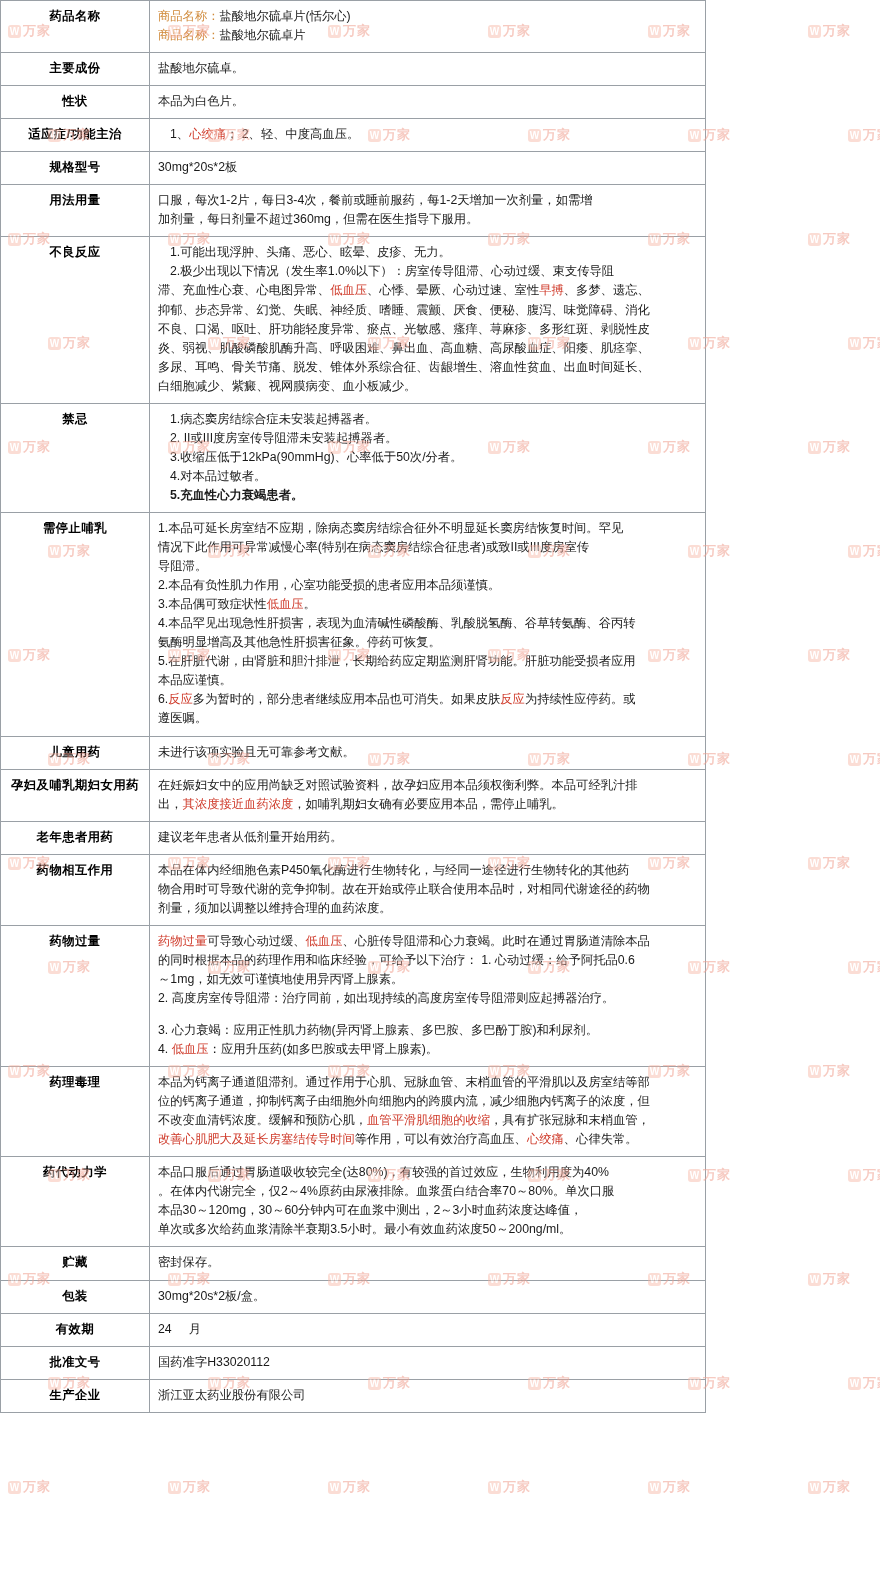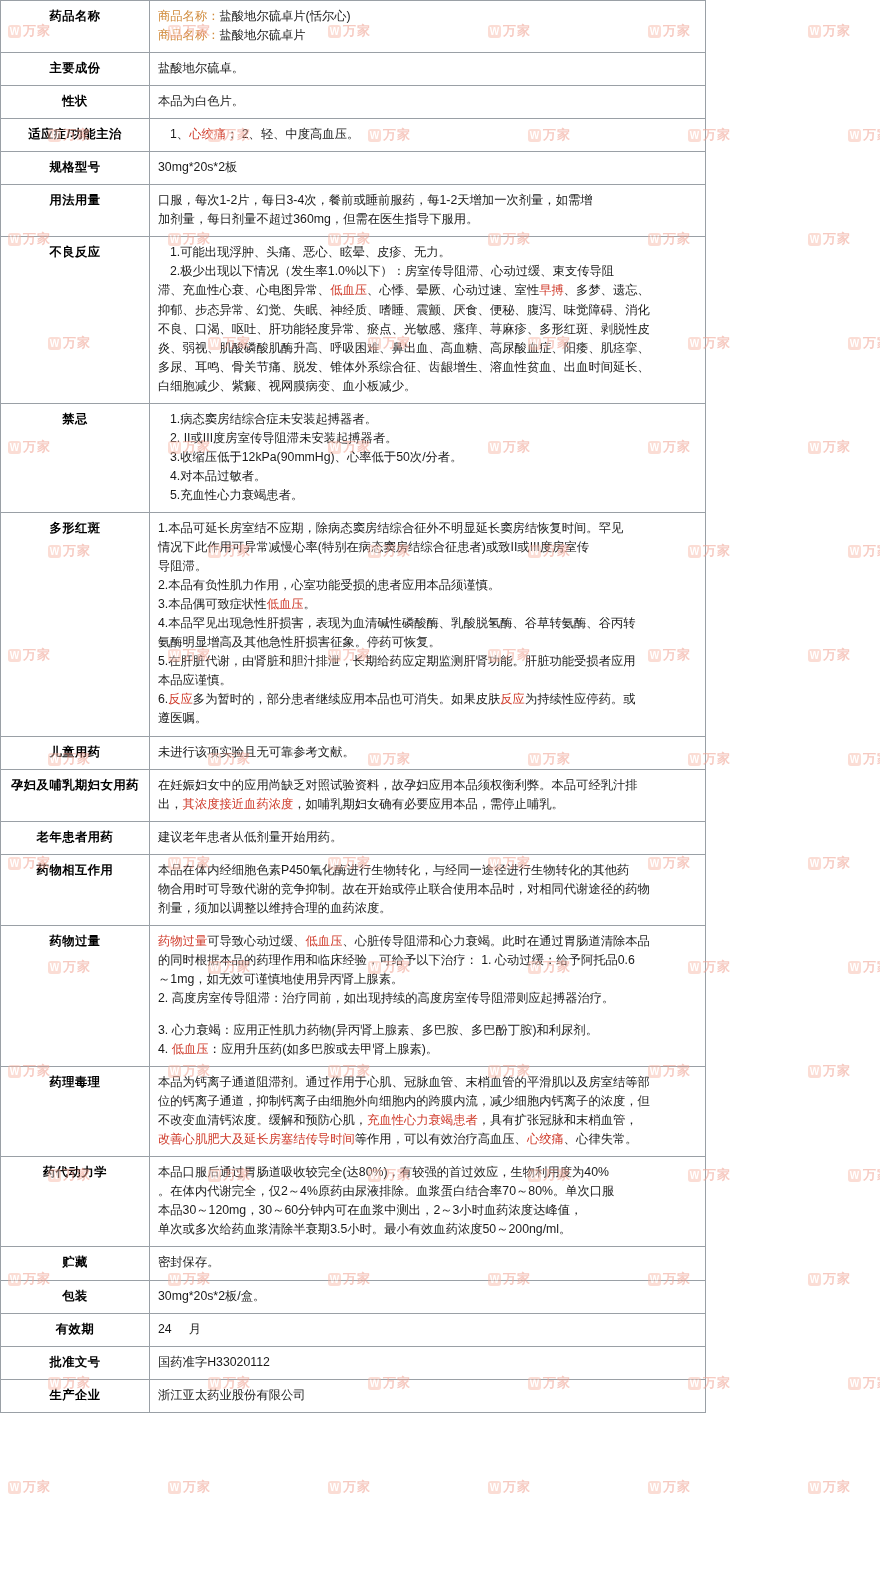--- a/index.html
+++ b/index.html
@@ -165,26 +165,26 @@
       </td>
     </tr>
 
     <tr>
       <td class="label">禁忌</td>
       <td class="value">
         <span class="line" style="padding-left:12px;">1.病态窦房结综合症未安装起搏器者。</span>
         <span class="line" style="padding-left:12px;">2.  II或III度房室传导阻滞未安装起搏器者。</span>
         <span class="line" style="padding-left:12px;">3.收缩压低于12kPa(90mmHg)、心率低于50次/分者。</span>
         <span class="line" style="padding-left:12px;">4.对本品过敏者。</span>
-        <span class="line" style="padding-left:12px;">5.充血性心力衰竭患者。</span>
-      </td>
-    </tr>
-
-    <tr>
-      <td class="label">多形红斑</td>
+        <span class="line" style="padding-left:12px;font-weight:bold;">5.充血性心力衰竭患者。</span>
+      </td>
+    </tr>
+
+    <tr>
+      <td class="label">需停止哺乳</td>
       <td class="value">
         <span class="line">1.本品可延长房室结不应期，除病态窦房结综合征外不明显延长窦房结恢复时间。罕见</span>
         <span class="line">情况下此作用可异常减慢心率(特别在病态窦房结综合征患者)或致II或III度房室传</span>
         <span class="line">导阻滞。</span>
         <span class="line">2.本品有负性肌力作用，心室功能受损的患者应用本品须谨慎。</span>
         <span class="line">3.本品偶可致症状性<span class="hl">低血压</span>。</span>
         <span class="line">4.本品罕见出现急性肝损害，表现为血清碱性磷酸酶、乳酸脱氢酶、谷草转氨酶、谷丙转</span>
         <span class="line">氨酶明显增高及其他急性肝损害征象。停药可恢复。</span>
         <span class="line">5.在肝脏代谢，由肾脏和胆汁排泄，长期给药应定期监测肝肾功能。肝脏功能受损者应用</span>
         <span class="line">本品应谨慎。</span>
@@ -235,21 +235,21 @@
         <span class="line">3. 心力衰竭：应用正性肌力药物(异丙肾上腺素、多巴胺、多巴酚丁胺)和利尿剂。</span>
         <span class="line">4. <span class="hl">低血压</span>：应用升压药(如多巴胺或去甲肾上腺素)。</span>
       </td>
     </tr>
 
     <tr>
       <td class="label">药理毒理</td>
       <td class="value">
         <span class="line">本品为钙离子通道阻滞剂。通过作用于心肌、冠脉血管、末梢血管的平滑肌以及房室结等部</span>
         <span class="line">位的钙离子通道，抑制钙离子由细胞外向细胞内的跨膜内流，减少细胞内钙离子的浓度，但</span>
-        <span class="line">不改变血清钙浓度。缓解和预防心肌，<span class="hl">充血性心力衰竭患者</span>，具有扩张冠脉和末梢血管，</span>
+        <span class="line">不改变血清钙浓度。缓解和预防心肌，<span class="hl">血管平滑肌细胞的收缩</span>，具有扩张冠脉和末梢血管，</span>
         <span class="line"><span class="hl">改善心肌肥大及延长房塞结传导时间</span>等作用，可以有效治疗高血压、<span class="hl">心绞痛</span>、心律失常。</span>
       </td>
     </tr>
 
     <tr>
       <td class="label">药代动力学</td>
       <td class="value">
         <span class="line">本品口服后通过胃肠道吸收较完全(达80%)，有较强的首过效应，生物利用度为40%</span>
         <span class="line">。在体内代谢完全，仅2～4%原药由尿液排除。血浆蛋白结合率70～80%。单次口服</span>
         <span class="line">本品30～120mg，30～60分钟内可在血浆中测出，2～3小时血药浓度达峰值，</span>

